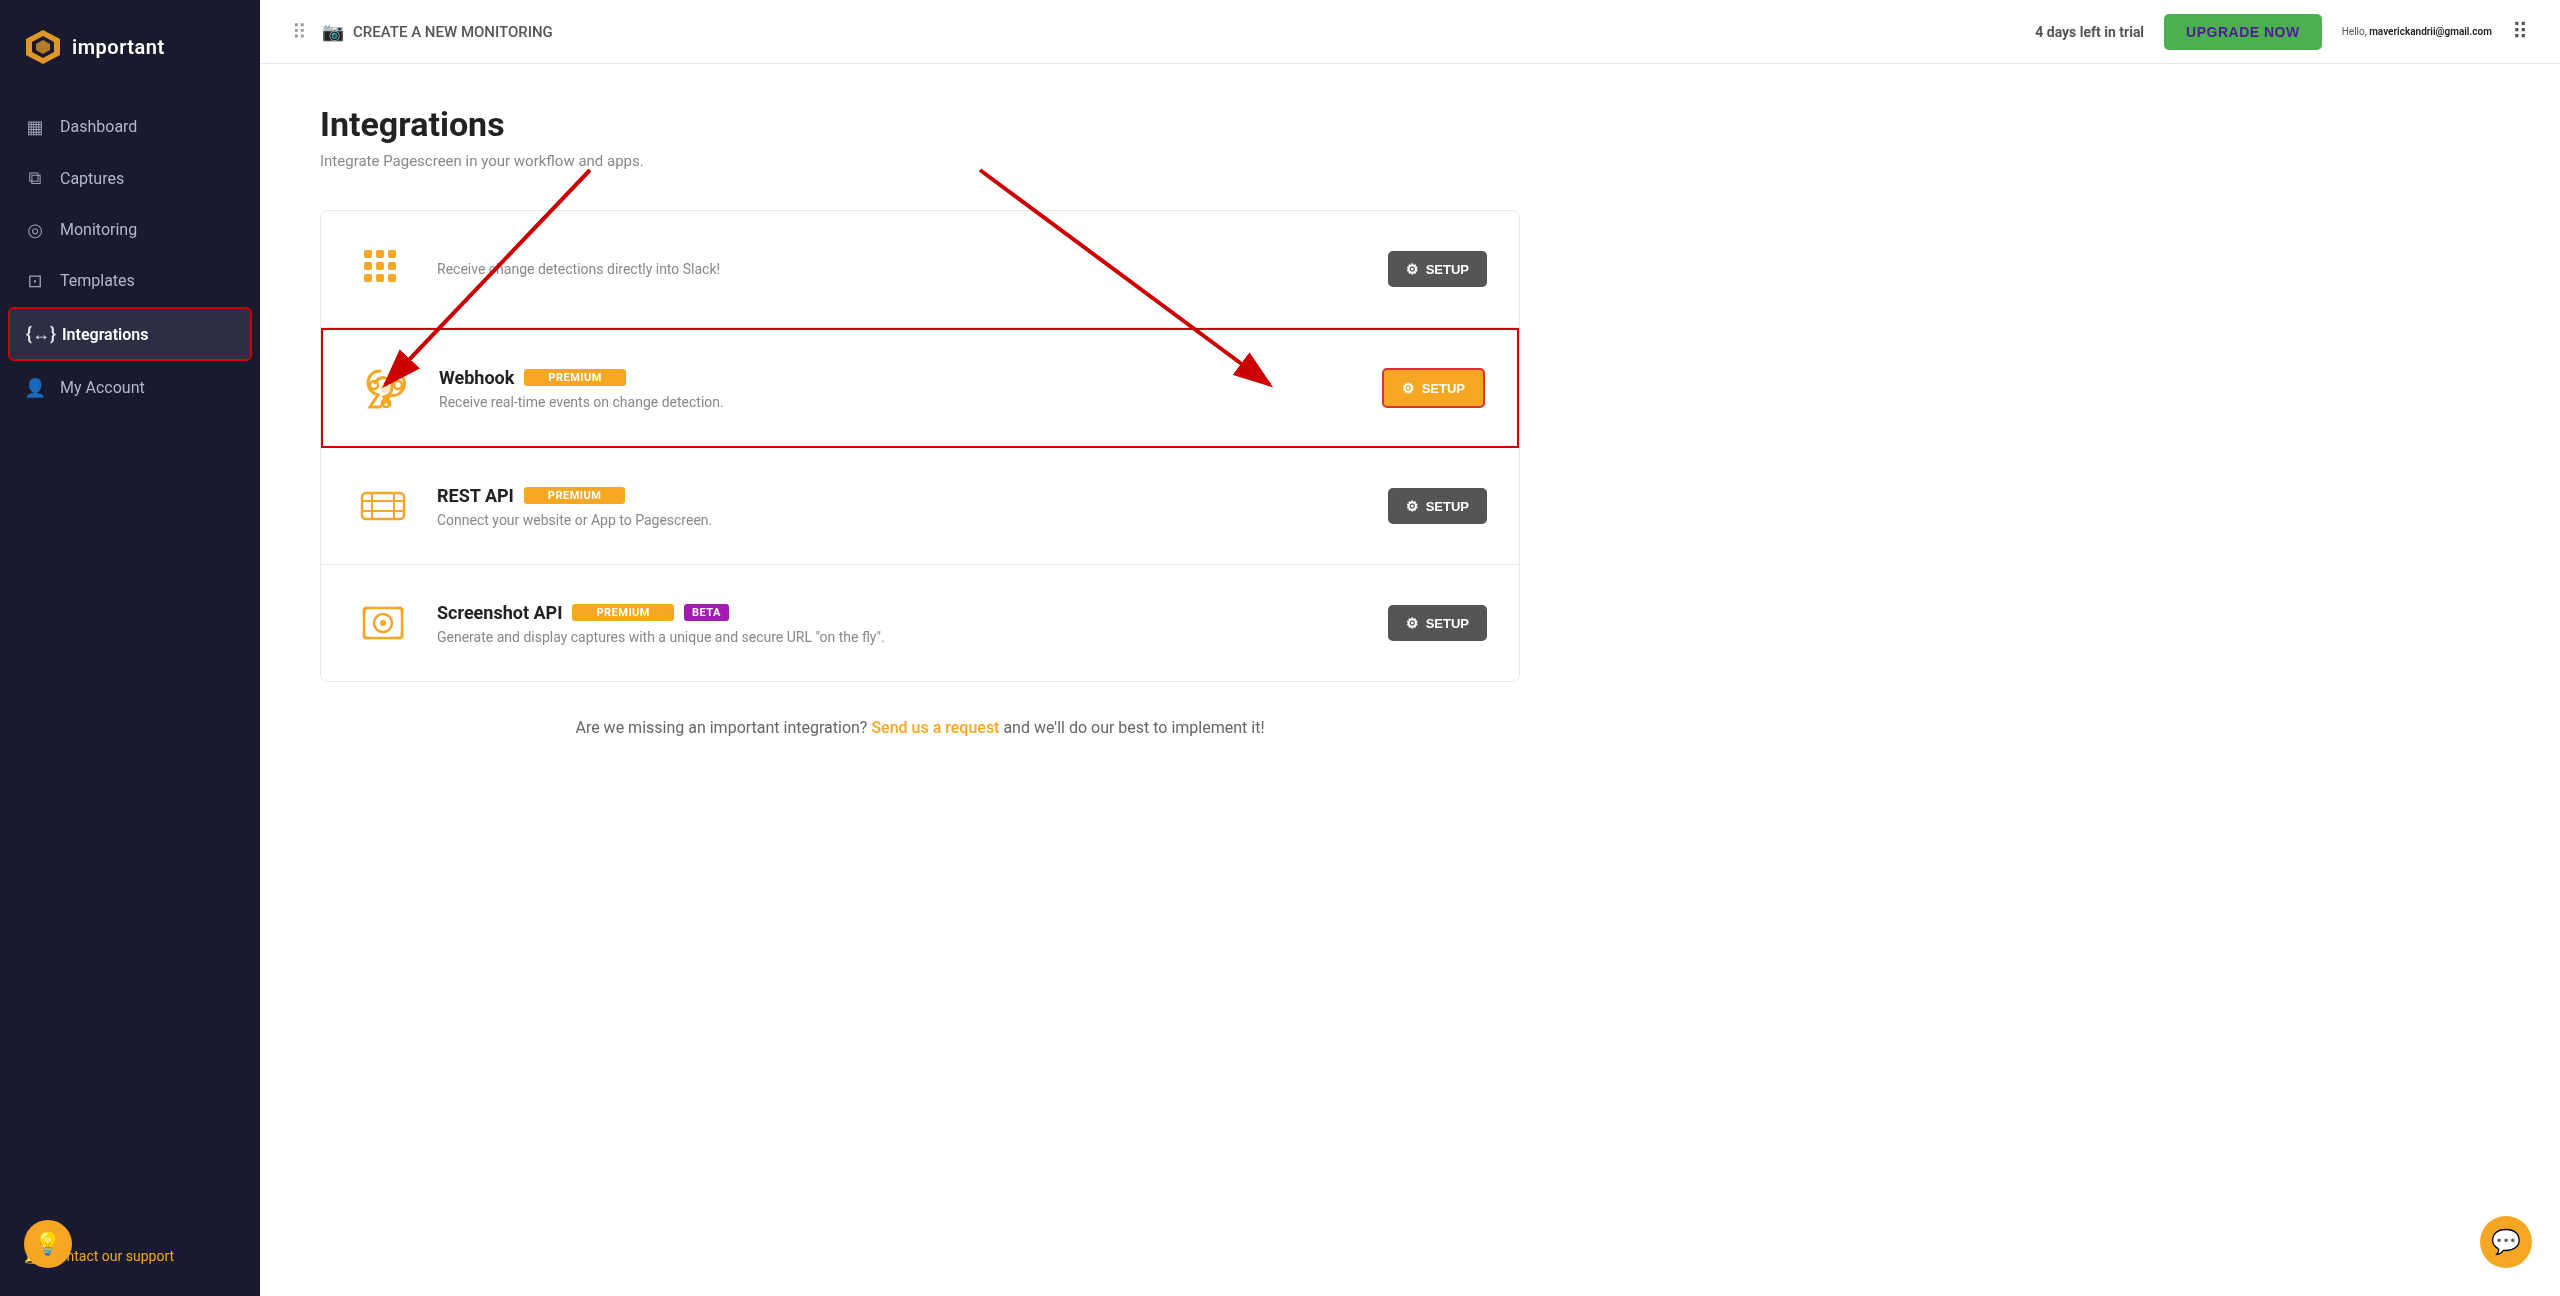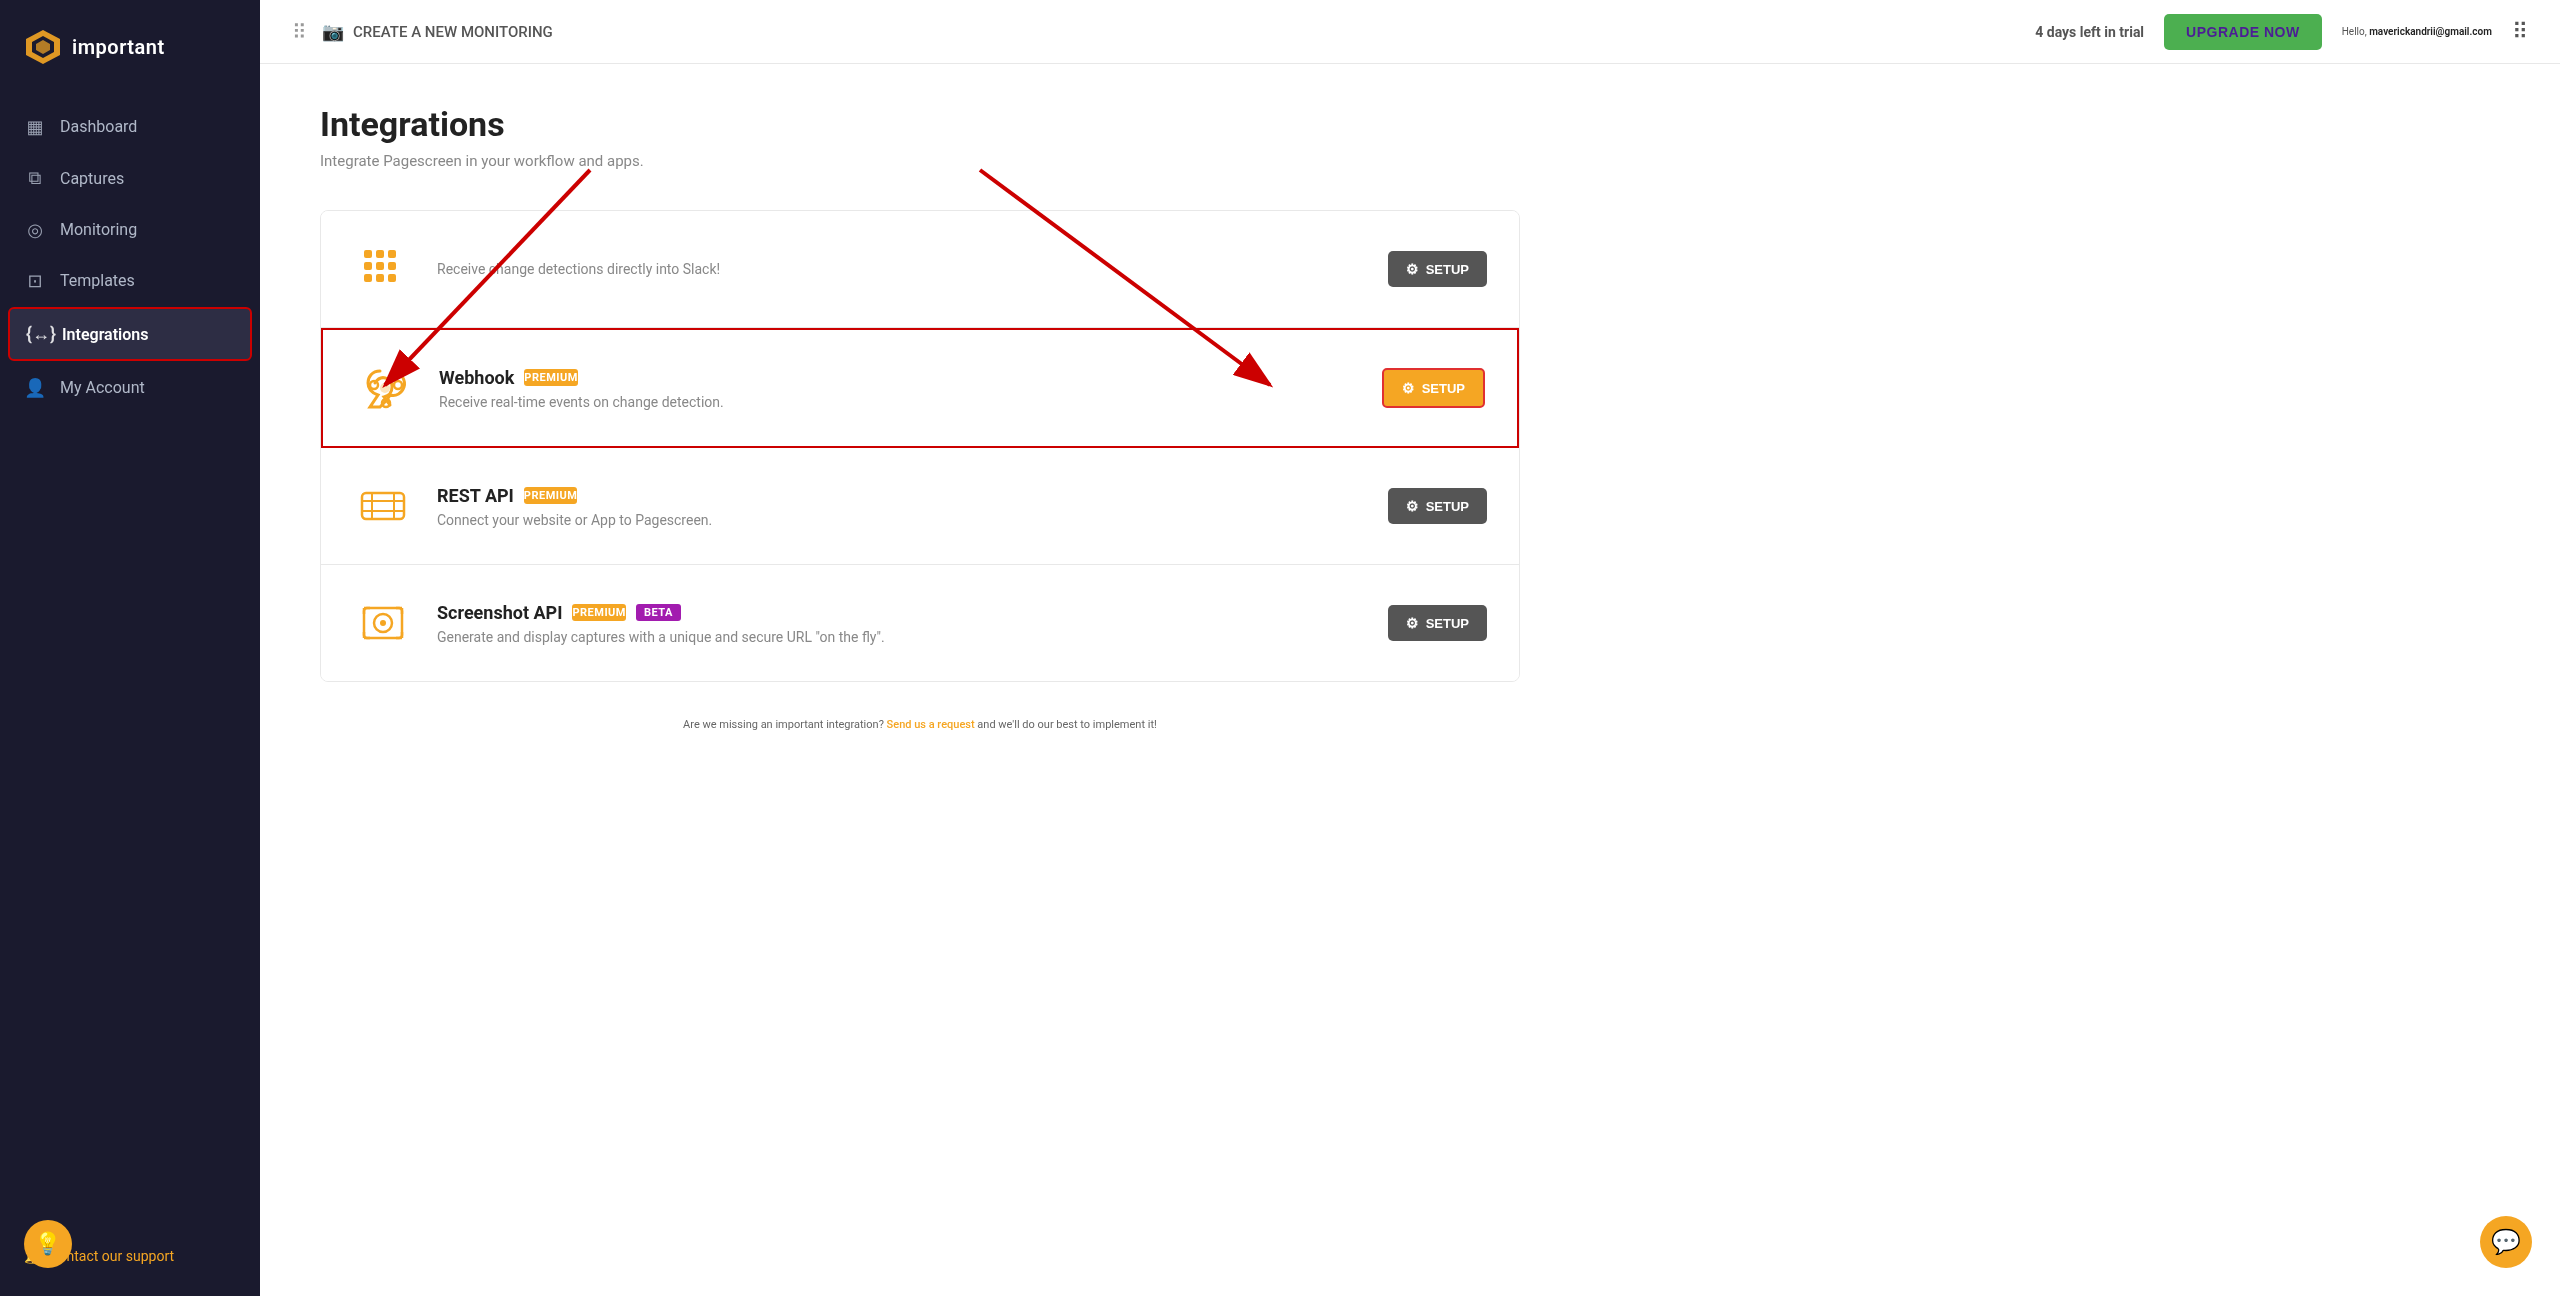--- a/index.html
+++ b/index.html
@@ -226,21 +226,21 @@
     .integration-name {
       font-size: 18px;
       font-weight: 700;
       color: #222;
     }
     .badge-premium {
       background: #f5a623;
       color: #fff;
       font-size: 11px;
       font-weight: 700;
-      padding: 2px 0;
+      padding: 2px 24px;
       border-radius: 3px;
       letter-spacing: 0.5px;
     }
     .badge-beta {
       background: #a21caf;
       color: #fff;
       font-size: 11px;
       font-weight: 700;
       padding: 2px 8px;
       border-radius: 3px;
@@ -266,21 +266,21 @@
     }
     .setup-btn.orange {
       background: #f5a623;
       border: 2px solid #e03030;
     }
     .setup-btn .gear { font-size: 14px; }
 
     .footer-text {
       text-align: center;
       margin-top: 36px;
-      font-size: 11px;
+      font-size: 16px;
       color: #666;
       max-width: 1200px;
     }
     .footer-text a {
       color: #f5a623;
       text-decoration: none;
       font-weight: 500;
     }
 
     

